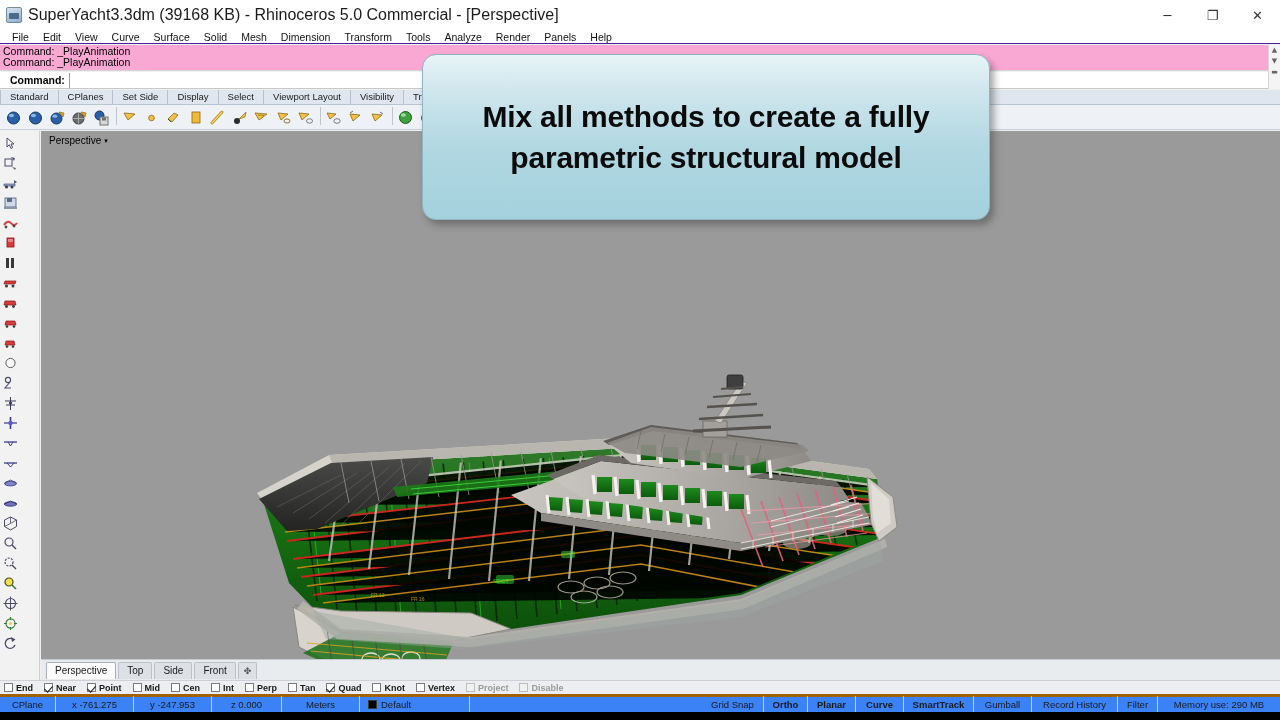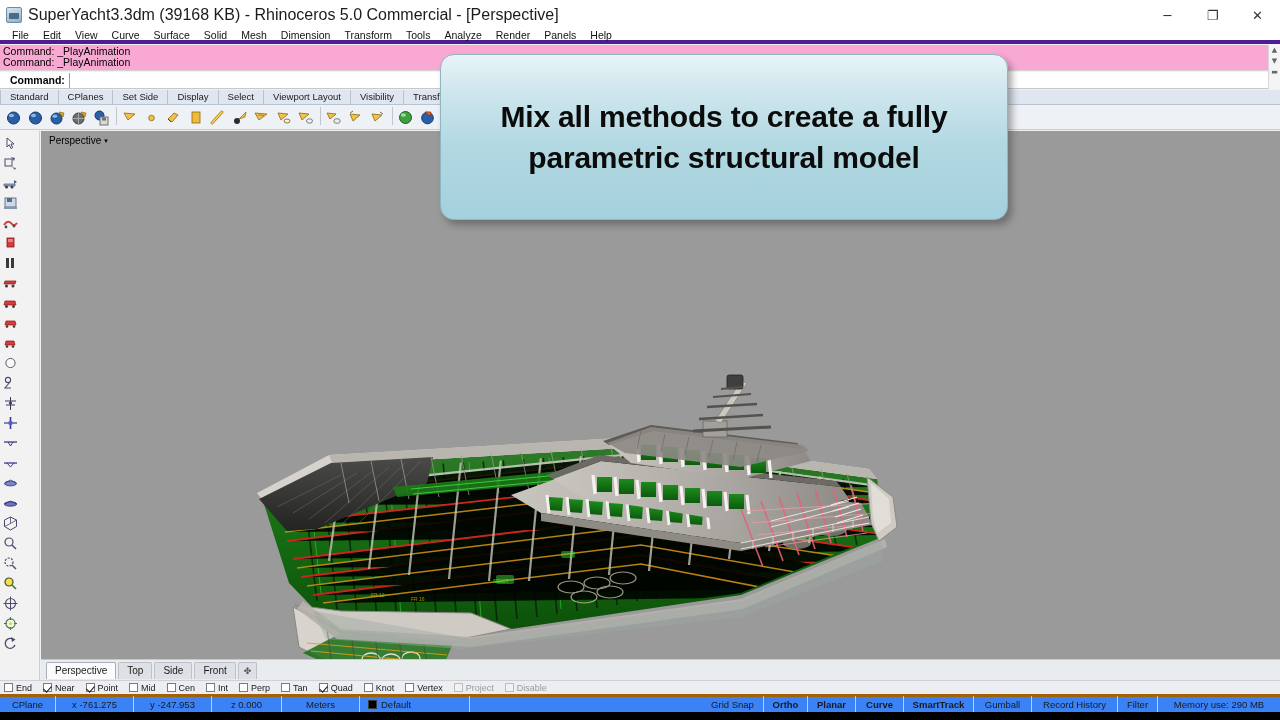--- a/index.html
+++ b/index.html
@@ -35,21 +35,21 @@
   .win-btn {
     width: 45px; height: 30px; display: flex; align-items: center;
     justify-content: center; font-size: 13px; color: #333;
     font-family: "DejaVu Sans", sans-serif;
   }
 
   
   .menubar {
     position: absolute; left: 0; top: 30px; width: 1280px; height: 14px;
     background: #ffffff; display: flex; align-items: center;
-    padding-left: 5px; border-bottom: 4px solid #4c1d95;
+    padding-left: 5px; border-bottom: 1px solid #4c1d95;
   }
   .menu-item {
     font-size: 10.5px; color: #111; padding: 0 7px; line-height: 14px;
     white-space: nowrap; cursor: default;
   }
 
   
   .cmd-history {
     position: absolute; left: 0; top: 45px; width: 1268px; height: 26px;
     background: #f9a8d4; border-bottom: 1px solid #d5d5d5;
@@ -153,21 +153,21 @@
     font-family: "DejaVu Sans", sans-serif; }
 
   
   .osnapbar {
     position: absolute; left: 0; top: 680px; width: 1280px; height: 14px;
     background: #eceef1; display: flex; align-items: center;
     padding-left: 4px; border-top: 1px solid #cdd1d6;
   }
   .osnap {
     display: flex; align-items: center; gap: 3px; margin-right: 11px;
-    font-size: 9px; color: #1a1a1a; white-space: nowrap;
+    font-size: 9px; color: #1a1a1a; white-space: nowrap; font-weight: bold;
   }
   .osnap.disabled { color: #9a9a9a; }
   .cbx {
     width: 9px; height: 9px; border: 1px solid #7b7b7b; background: #fff;
     display: inline-block; position: relative; flex: 0 0 auto;
   }
   .osnap.disabled .cbx { border-color: #bdbdbd; background: #f1f1f1; }
   .cbx.on:after {
     content: ""; position: absolute; left: 1px; top: 0px;
     width: 4px; height: 7px; border: solid #1a1a1a;
@@ -193,21 +193,21 @@
   .sb-grow { flex: 1; }
 
   
   .blackstrip {
     position: absolute; left: 0; top: 712px; width: 1280px; height: 8px;
     background: #000;
   }
 
   
   .callout {
-    position: absolute; left: 440px; top: 54px;
+    position: absolute; left: 422px; top: 54px;
     width: 568px; height: 166px;
     border-radius: 14px;
     background: linear-gradient(180deg, #e8f4f7 0%, #cfe6ed 22%, #b2d8e2 55%, #a3d1dd 100%);
     border: 1px solid #8fb6c0;
     box-shadow: 4px 5px 7px rgba(60,60,60,.45);
     display: flex; align-items: center; justify-content: center;
     padding: 6px 22px;
   }
   .callout-text {
     text-align: center; font-size: 30px; font-weight: bold;

